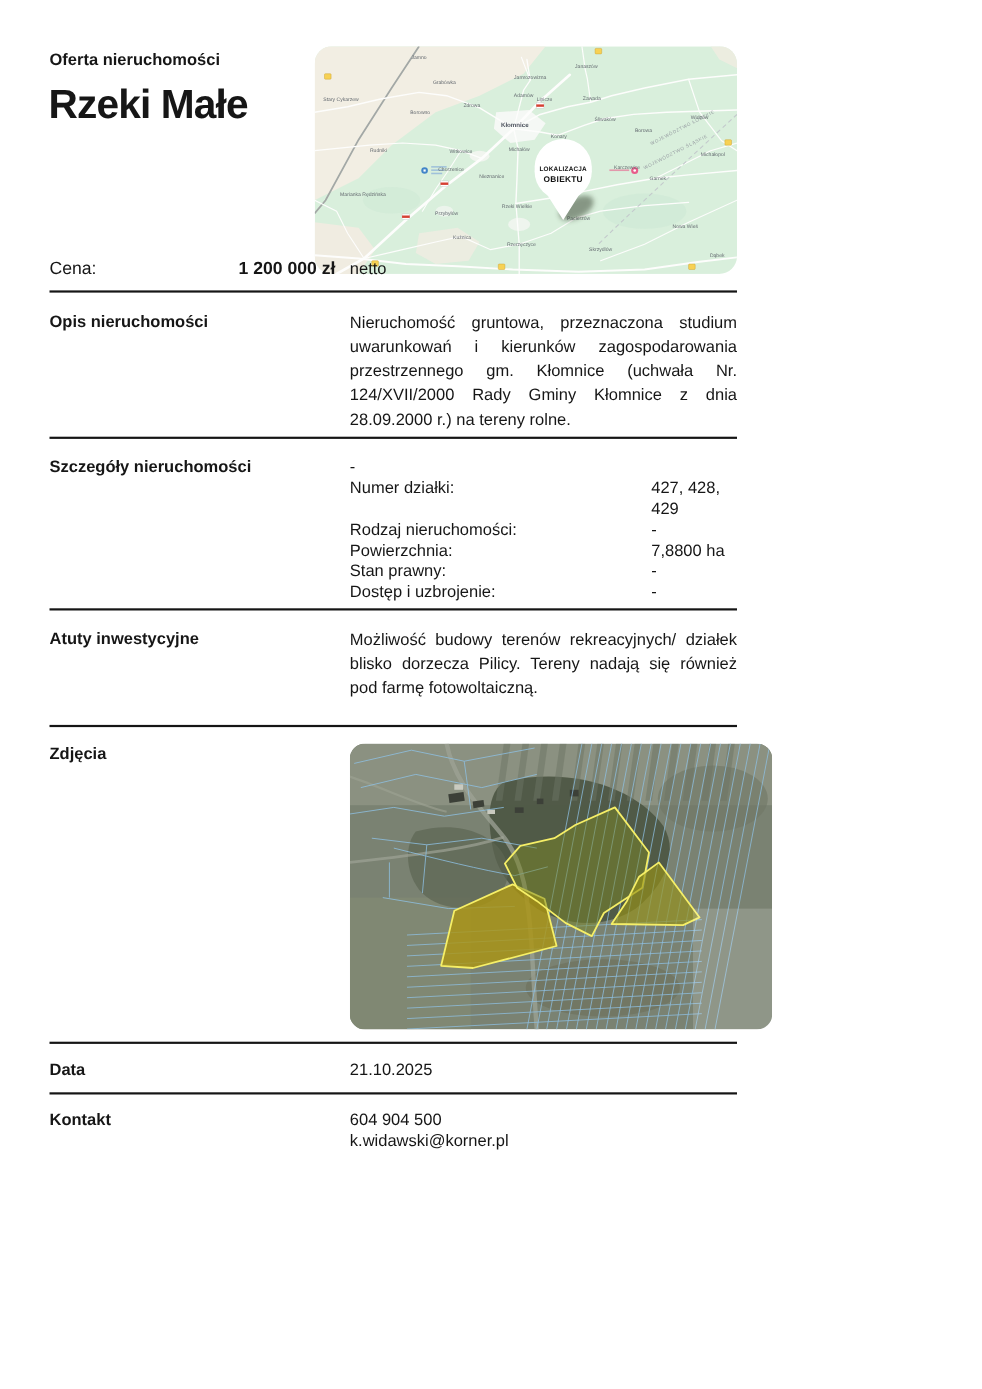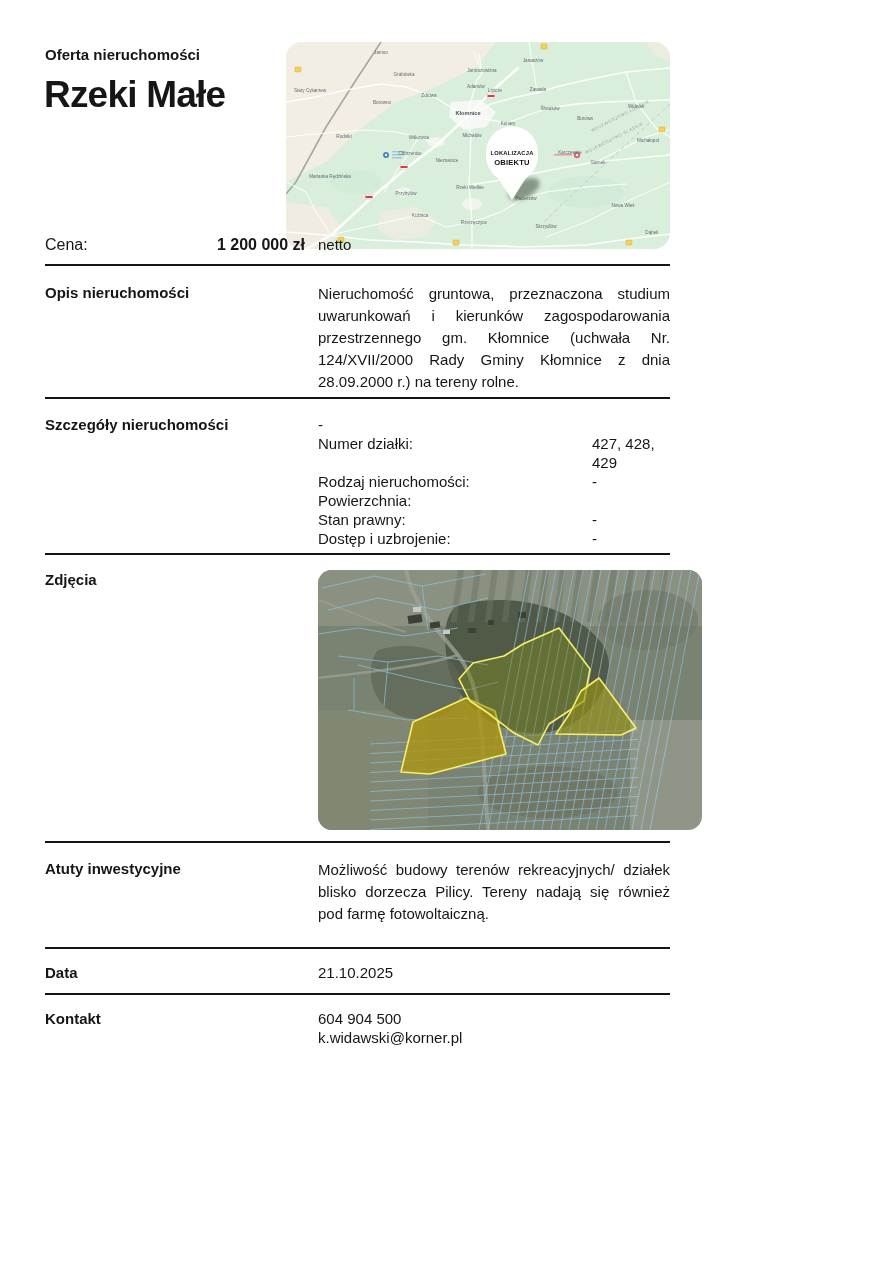--- a/index.html
+++ b/index.html
@@ -192,30 +192,36 @@
         <div class="detail-row">
           <span>Numer działki:</span>
           <span>427, 428, 429</span>
         </div>
         <div class="detail-row">
           <span>Rodzaj nieruchomości:</span>
           <span>-</span>
         </div>
         <div class="detail-row">
           <span>Powierzchnia:</span>
+          <span>7,8800 ha</span>
         </div>
         <div class="detail-row">
           <span>Stan prawny:</span>
           <span>-</span>
         </div>
         <div class="detail-row">
           <span>Dostęp i uzbrojenie:</span>
           <span>-</span>
         </div>
       </div>
+    </div>
+
+    <div class="sec atuty">
+      <div class="sec-label">Atuty inwestycyjne</div>
+      <div class="sec-text">Możliwość budowy terenów rekreacyjnych/ działek blisko dorzecza Pilicy. Tereny nadają się również pod farmę fotowoltaiczną.</div>
     </div>
 
     <div class="sec zdjecia">
       <div class="sec-label">Zdjęcia</div>
       <div>
         <div class="photo-wrap">
           <svg width="384" height="260" viewBox="0 0 384 260" xmlns="http://www.w3.org/2000/svg">
             <rect x="0" y="0" width="384" height="260" fill="#7a8272"></rect>
             <rect x="0" y="0" width="384" height="56" fill="#8b9181"></rect>
             <rect x="0" y="140" width="110" height="120" fill="#818873" opacity="0.9"></rect>
@@ -303,25 +309,20 @@
               <polygon points="95,152 148,128 177,141 188,184 112,204 83,202" fill="#ab9512" fill-opacity="0.8"></polygon>
               <polygon points="205,74 241,58 272,99 266,131 231,154 220,175 196,163 170,143 152,131 141,109 155,93 186,86" fill="#7a8526" fill-opacity="0.5"></polygon>
               <polygon points="263,121 281,108 318,158 303,165 238,164 252,143" fill="#969217" fill-opacity="0.65"></polygon>
             </g>
             <rect x="312" y="150" width="72" height="110" fill="#ffffff" opacity="0.16"></rect>
           </svg>
         </div>
       </div>
     </div>
 
-    <div class="sec atuty">
-      <div class="sec-label">Atuty inwestycyjne</div>
-      <div class="sec-text">Możliwość budowy terenów rekreacyjnych/ działek blisko dorzecza Pilicy. Tereny nadają się również pod farmę fotowoltaiczną.</div>
-    </div>
-
     <div class="sec data-row">
       <div class="sec-label">Data</div>
       <div class="plain">21.10.2025</div>
     </div>
 
     <div class="sec kontakt">
       <div class="sec-label">Kontakt</div>
       <div>
         <div class="plain">604 904 500</div>
         <div class="plain">k.widawski@korner.pl</div>

